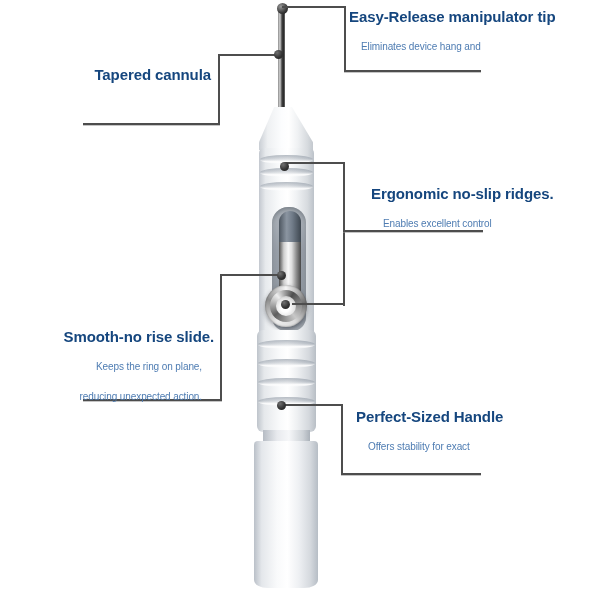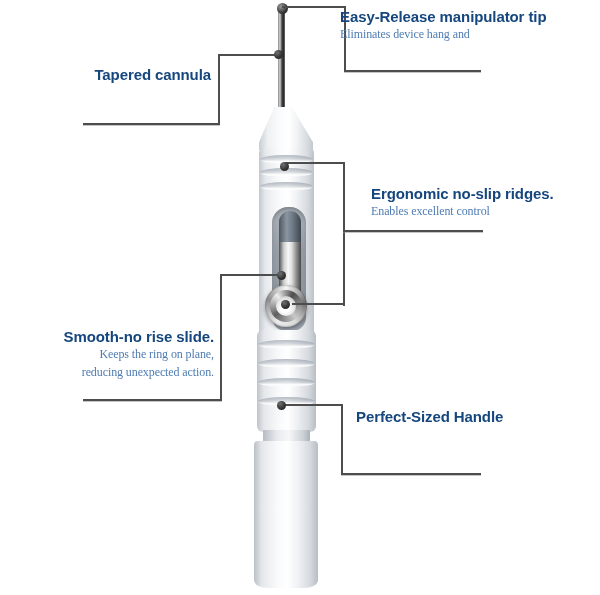--- a/index.html
+++ b/index.html
@@ -3,22 +3,22 @@
 <meta charset="utf-8">
 <style>
   html,body{margin:0;padding:0;background:#fff;}
   .stage{position:relative;width:600px;height:595px;background:#ffffff;overflow:hidden;
          font-family:"Liberation Sans",sans-serif;}
 
   
   .callout{position:absolute;z-index:4;}
   .callout .title{font-weight:bold;font-size:15px;line-height:19px;color:var(--heading);
                   letter-spacing:-0.1px;margin:0;}
-  .callout .sub{font-size:12px;line-height:17.5px;color:var(--body);
-                letter-spacing:-0.1px;margin:0;font-family:Liberation Serif, serif;}
+  .callout .sub{font-size:10px;line-height:17.5px;color:var(--body);
+                letter-spacing:-0.1px;margin:12px;}
   .align-right{text-align:right;}
 
   
   .ln{position:absolute;background:var(--line);z-index:2;}
   .ln.h{height:2px;}
   .ln.v{width:2px;}
   .ln.shadow{box-shadow:0 1px 0 rgba(150,150,150,.55);}
   .dot{position:absolute;width:9px;height:9px;border-radius:50%;z-index:3;
        background:radial-gradient(circle at 35% 30%, #707070, #353535 55%, #1d1d1d);}
 
@@ -110,21 +110,21 @@
   <div class="ln h" style="left:220px;top:274px;width:61px"></div>
   <div class="ln v" style="left:220px;top:274px;height:127px"></div>
   <div class="ln h shadow" style="left:83px;top:399px;width:139px"></div>
   <div class="dot" style="left:277px;top:271px"></div>
 
   <div class="ln h" style="left:282px;top:404px;width:61px"></div>
   <div class="ln v" style="left:341px;top:404px;height:71px"></div>
   <div class="ln h shadow" style="left:341px;top:473px;width:140px"></div>
   <div class="dot" style="left:277px;top:401px"></div>
 
-  <div class="callout" style="left:340px;top:7px">
+  <div class="callout" style="left:349px;top:7px">
     <p class="title">Easy-Release manipulator tip</p>
     <p class="sub">Eliminates device hang and</p>
   </div>
 
   <div class="callout align-right" style="right:389px;top:65px">
     <p class="title">Tapered cannula</p>
   </div>
 
   <div class="callout" style="left:371px;top:184px">
     <p class="title">Ergonomic no-slip ridges.</p>
@@ -132,15 +132,16 @@
   </div>
 
   <div class="callout align-right" style="right:386px;top:327px">
     <p class="title">Smooth-no rise slide.</p>
     <p class="sub">Keeps the ring on plane,</p>
     <p class="sub">reducing unexpected action.</p>
   </div>
 
   <div class="callout" style="left:356px;top:407px">
     <p class="title">Perfect-Sized Handle</p>
+    <p class="sub">Offers stability for exact</p>
   </div>
 
 </div>
 
 </body></html>

